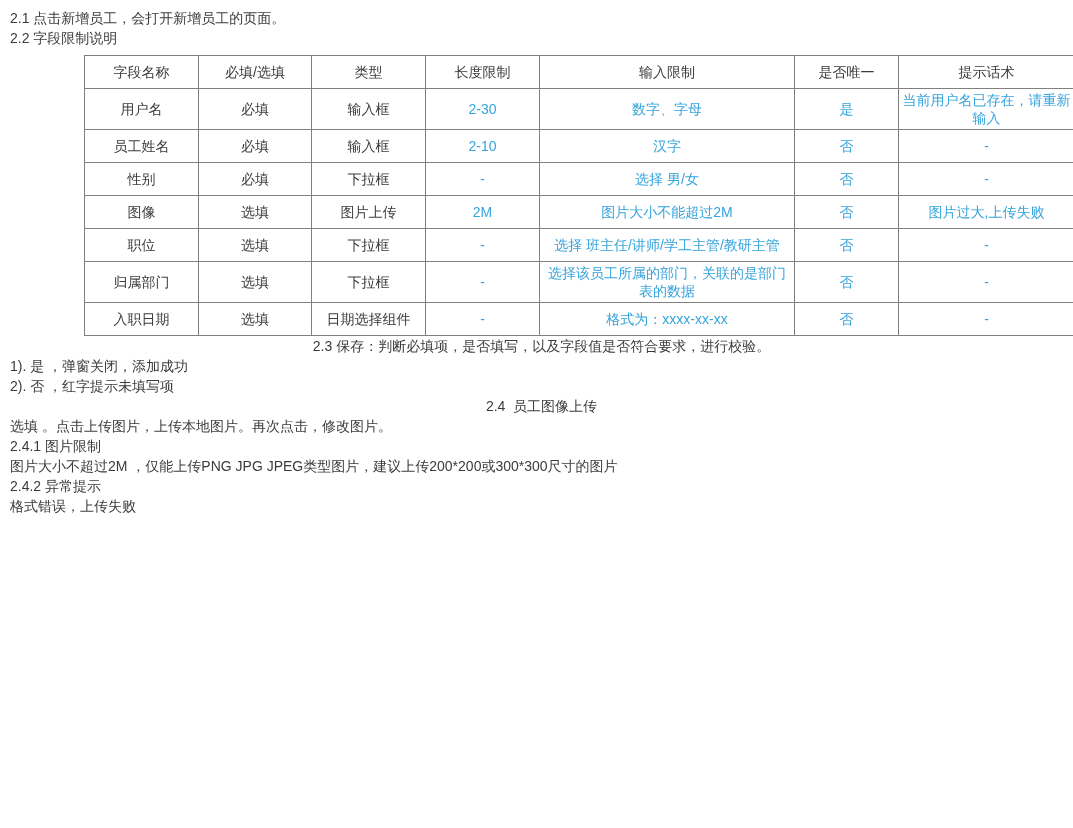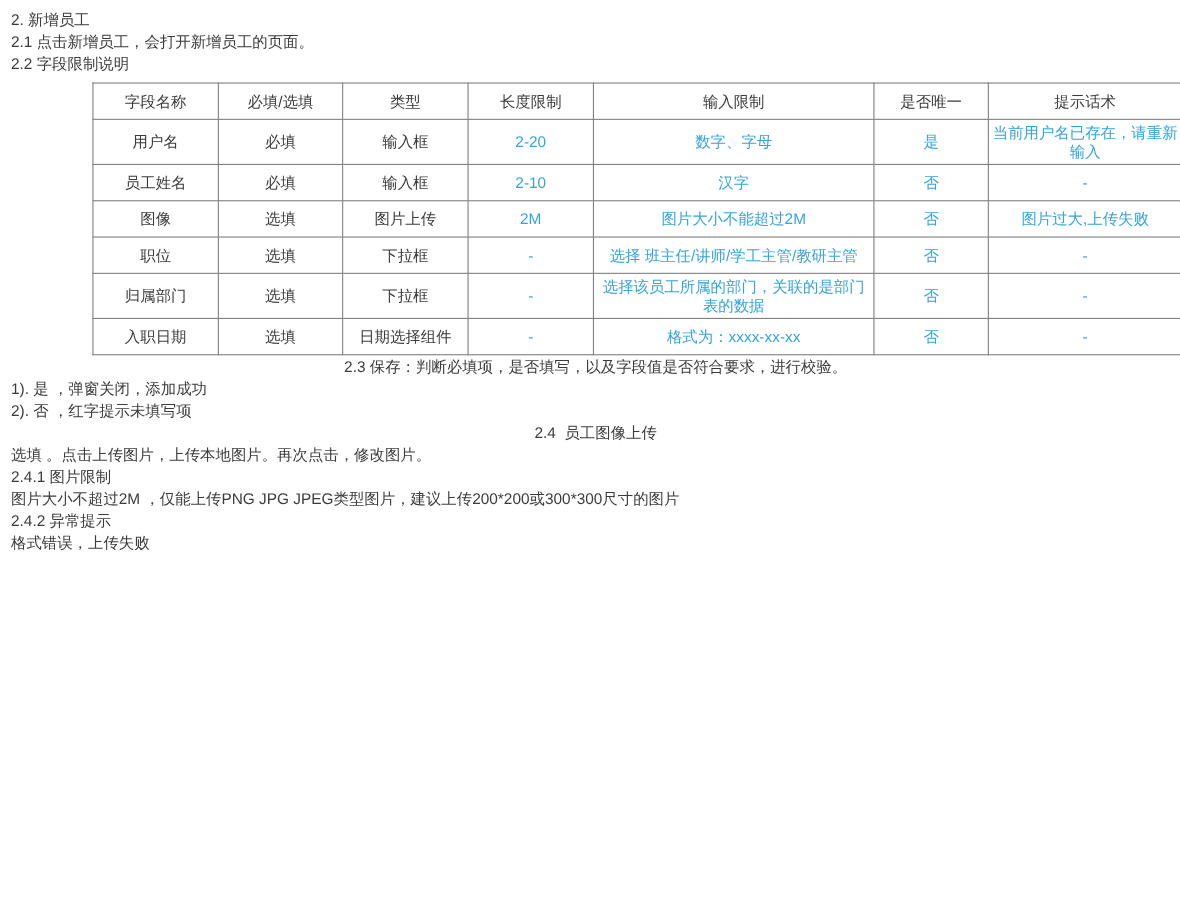--- a/index.html
+++ b/index.html
@@ -61,21 +61,20 @@
   }
   table.fields td.blue {
     color: var(--accent, #35a4dd);
   }
 </style>
 </head>
 <body style="color: rgb(59, 59, 59);">
 
 <div class="doc">
 
-  <p>2. 新增员工</p>
 
   <p class="ind-sub mt-s21">2.1 点击新增员工，会打开新增员工的页面。</p>
 
   <p class="ind-sub mt-s22">2.2 字段限制说明</p>
 
   <table class="fields">
     <colgroup>
         <col style="width: 114px;">
         <col style="width: 113px;">
         <col style="width: 114px;">
@@ -93,31 +92,40 @@
           <th>输入限制</th>
           <th>是否唯一</th>
           <th>提示话术</th>
         </tr>
     </thead>
     <tbody>
         <tr>
           <td>用户名</td>
           <td>必填</td>
           <td>输入框</td>
-          <td class="blue">2-20</td>
+          <td class="blue">2-30</td>
           <td class="blue">数字、字母</td>
           <td class="blue">是</td>
           <td class="blue">当前用户名已存在，请重新输入</td>
         </tr>
         <tr>
           <td>员工姓名</td>
           <td>必填</td>
           <td>输入框</td>
           <td class="blue">2-10</td>
           <td class="blue">汉字</td>
+          <td class="blue">否</td>
+          <td class="blue">-</td>
+        </tr>
+        <tr>
+          <td>性别</td>
+          <td>必填</td>
+          <td>下拉框</td>
+          <td class="blue">-</td>
+          <td class="blue">选择 男/女</td>
           <td class="blue">否</td>
           <td class="blue">-</td>
         </tr>
         <tr>
           <td>图像</td>
           <td>选填</td>
           <td>图片上传</td>
           <td class="blue">2M</td>
           <td class="blue">图片大小不能超过2M</td>
           <td class="blue">否</td>

